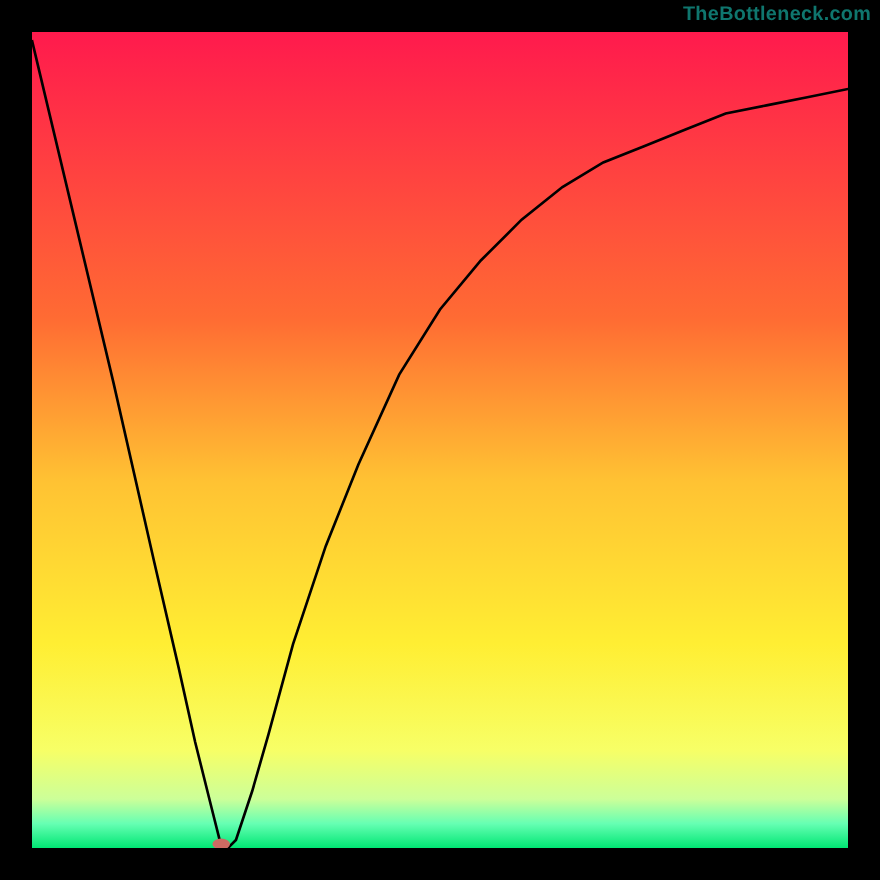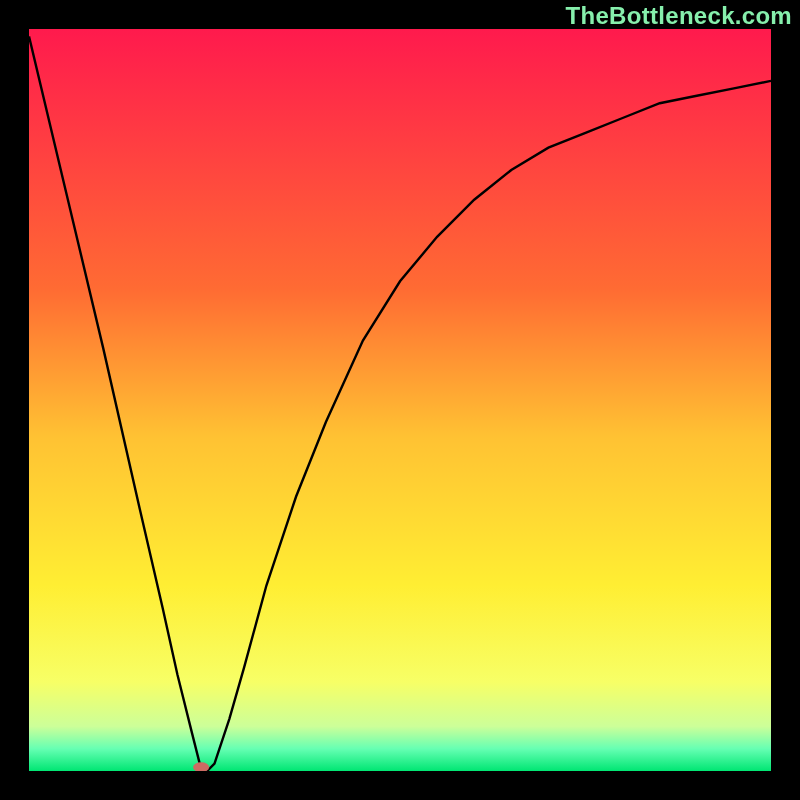--- a/index.html
+++ b/index.html
@@ -14,22 +14,22 @@
   .frame {
     position: relative;
     width: 800px;
     height: 800px;
     background: #000;
   }
   .watermark {
     position: absolute;
     top: 2px;
     right: 8px;
-    color: #86efac;
-    font-size: 24px;
+    color: #0f766e;
+    font-size: 18px;
     font-weight: 600;
     letter-spacing: 0.3px;
     user-select: none;
   }
   .plot {
     position: absolute;
     left: 29px;
     top: 29px;
     width: 742px;
     height: 742px;

